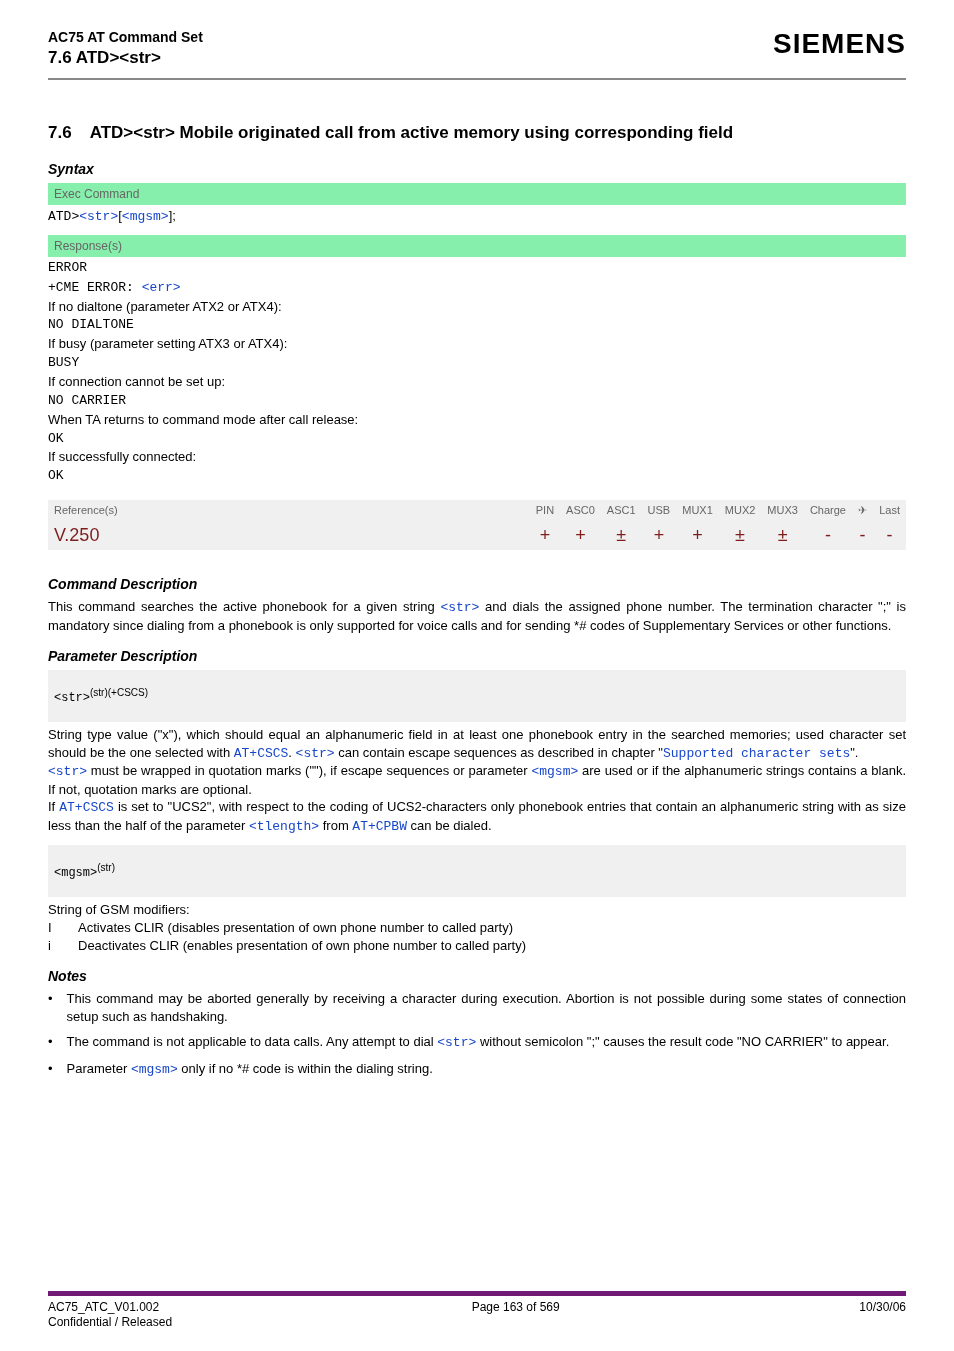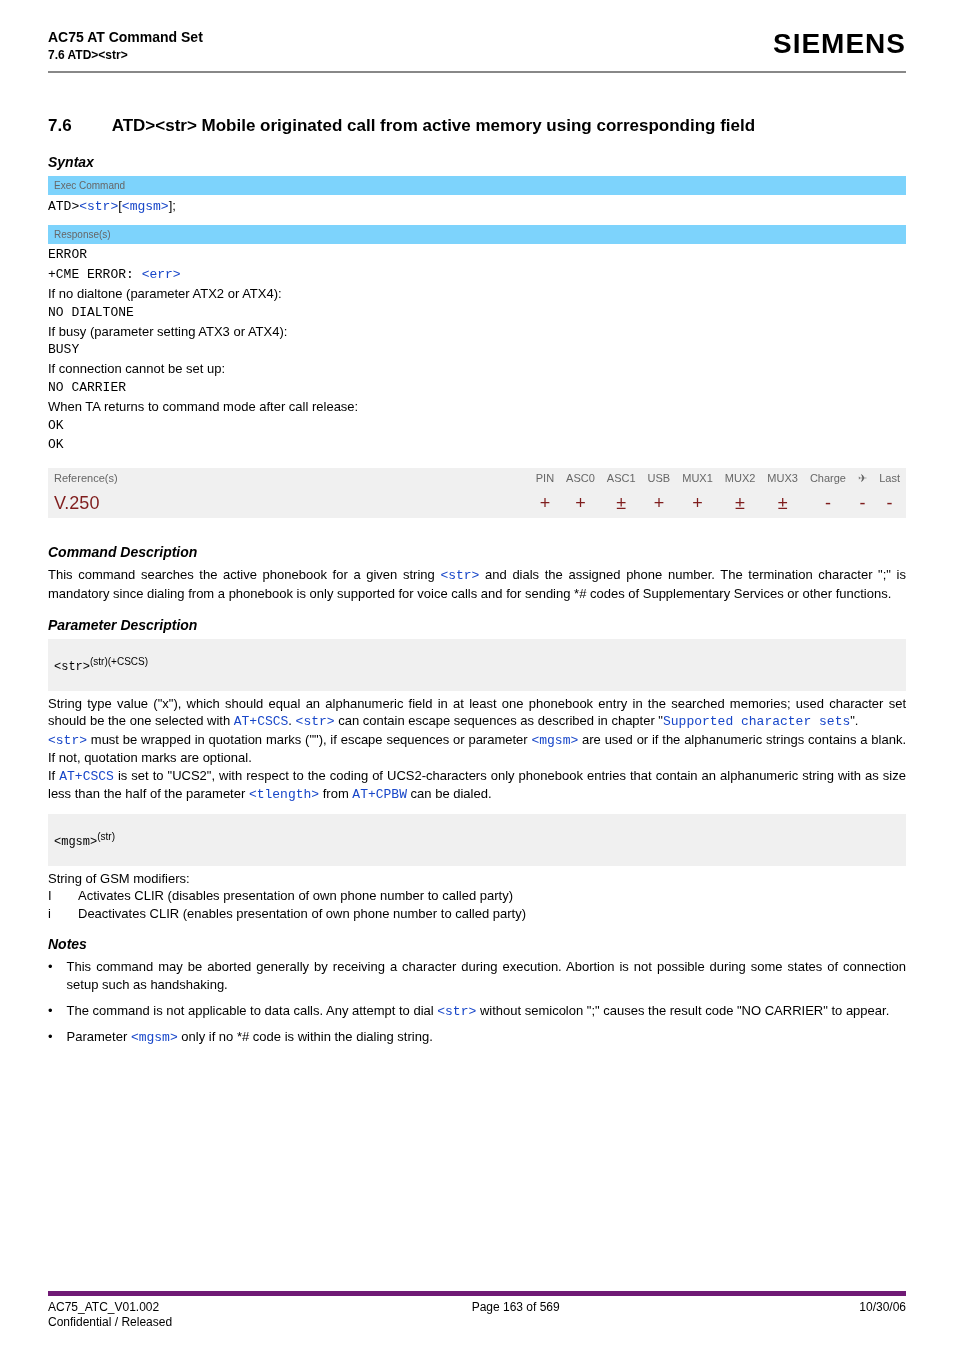--- a/index.html
+++ b/index.html
@@ -20,48 +20,48 @@
   .header {
     display: flex;
     justify-content: space-between;
     align-items: flex-start;
     padding-bottom: 8px;
     border-bottom: 2px solid #888;
     margin-bottom: 42px;
   }
   .header-left { line-height: 1.35; }
   .doc-title { font-weight: bold; font-size: 14px; }
-  .doc-sub { font-weight: bold; font-size: 12px; }
+  .doc-sub { font-weight: bold; font-size: 17px; }
   .brand {
     font-family: Arial, sans-serif;
     font-weight: 700;
     font-size: 28px;
     letter-spacing: 1px;
     color: #000;
   }
   .section-title {
     font-weight: bold;
     font-size: 17px;
     display: flex;
-    gap: 40px;
+    gap: 18px;
     margin-bottom: 18px;
     line-height: 1.25;
   }
   .section-num { flex: 0 0 auto; }
   .section-text { flex: 1 1 auto; }
   .subhead {
     font-weight: bold;
     font-style: italic;
     font-size: 14px;
     margin: 14px 0 6px 0;
   }
   .greybox {
-    background: #7dd3fc;
+    background: #86efac;
     padding: 4px 6px;
-    font-size: 10px;
+    font-size: 12px;
     color: #666;
     margin-top: 2px;
   }
   .whitebox {
     background: #fff;
     padding: 2px 0 6px 0;
     font-size: 13px;
     line-height: 1.45;
   }
   .mono {
@@ -160,20 +160,21 @@
     <div class="mono">ERROR</div>
     <div><span class="mono">+CME ERROR: </span><span class="mono-blue">&lt;err&gt;</span></div>
     <div>If no dialtone (parameter ATX2 or ATX4):</div>
     <div class="mono">NO DIALTONE</div>
     <div>If busy (parameter setting ATX3 or ATX4):</div>
     <div class="mono">BUSY</div>
     <div>If connection cannot be set up:</div>
     <div class="mono">NO CARRIER</div>
     <div>When TA returns to command mode after call release:</div>
     <div class="mono">OK</div>
+    <div>If successfully connected:</div>
     <div class="mono">OK</div>
   </div>
 
   <div class="ref-table">
     <div class="lbl">Reference(s)</div>
     <div>PIN</div>
     <div>ASC0</div>
     <div>ASC1</div>
     <div>USB</div>
     <div>MUX1</div>

